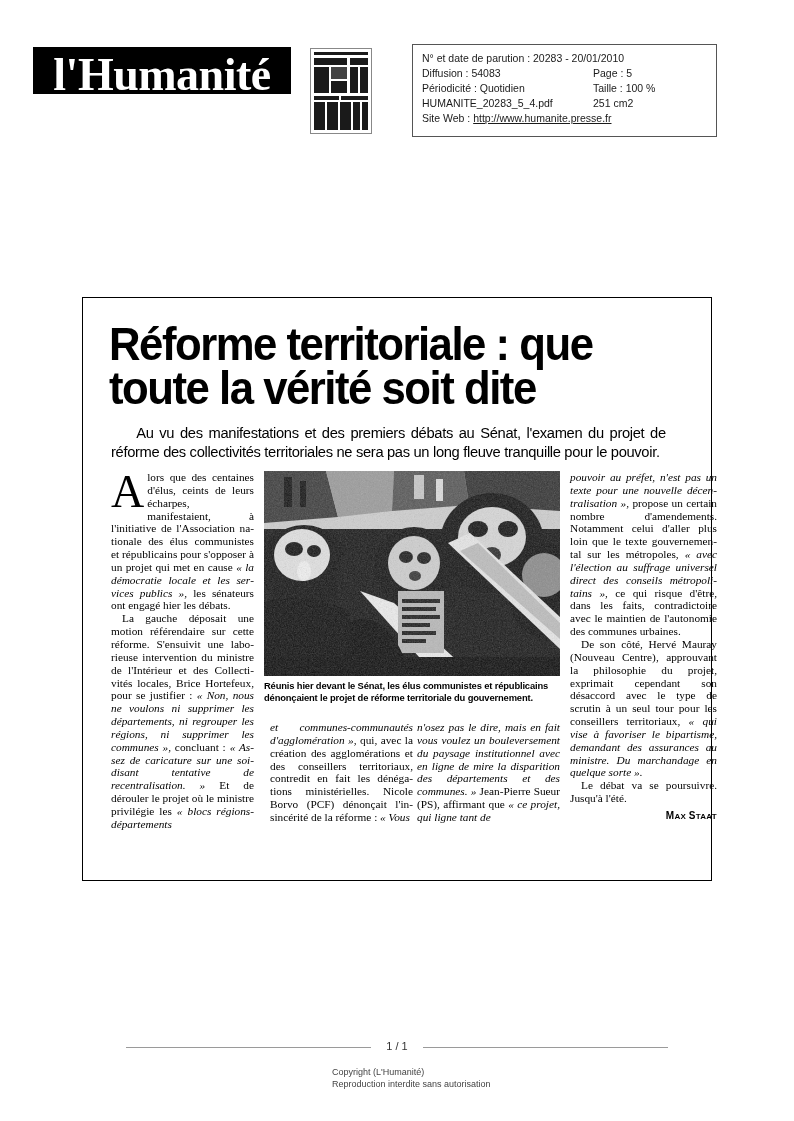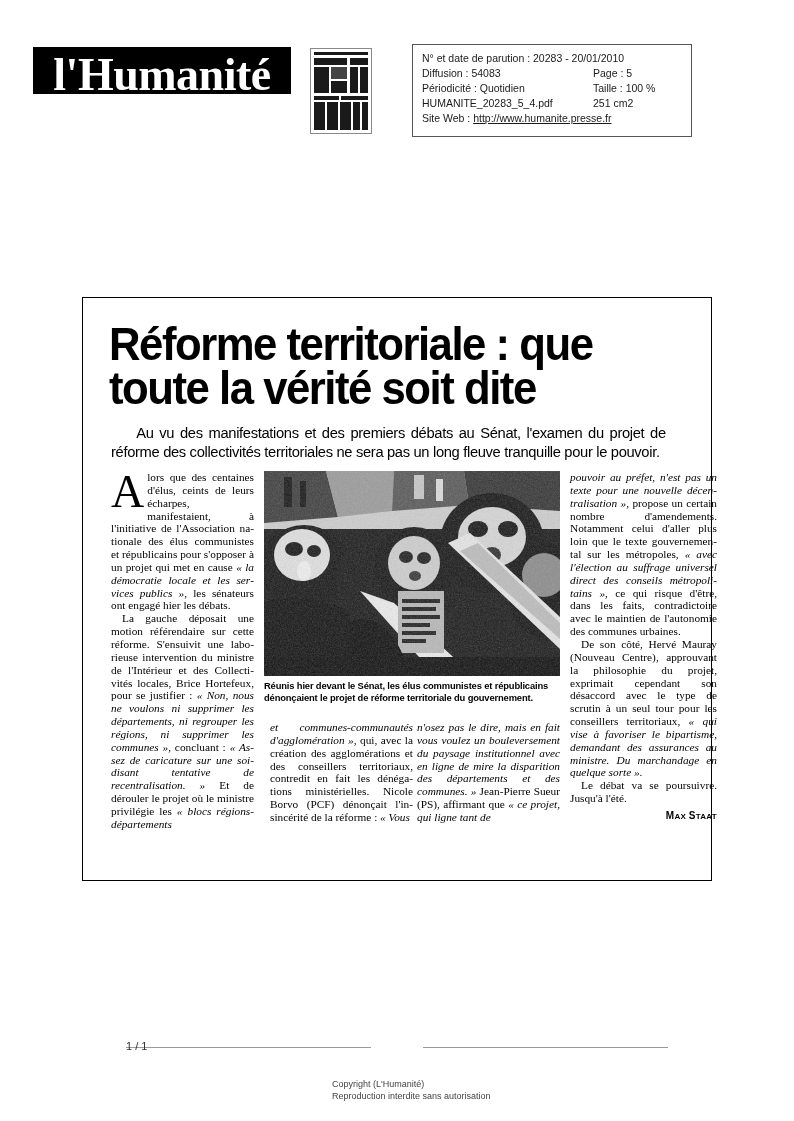--- a/index.html
+++ b/index.html
@@ -49,21 +49,21 @@
     overflow: hidden;
   }
   #page-thumbnail .thumb-band {
     position: absolute;
     background: #1a1a1a;
   }
 
   #info-box {
     position: absolute;
     left: 412px; top: 44px;
-    width: 280px; height: 93px;
+    width: 305px; height: 93px;
     border: 1px solid #555;
     box-sizing: border-box;
     background: #fff;
   }
   #info-box .info-line {
     position: relative;
     font-family: "Liberation Sans", sans-serif;
     font-size: 10.5px;
     line-height: 15px;
     color: #1a1a1a;
@@ -202,27 +202,27 @@
     position: absolute;
     top: 7px;
     height: 1px;
     background: #9a9a9a;
   }
   #page-counter-row .rule-left  { left: 0;   width: 245px; }
   #page-counter-row .rule-right { right: 0;  width: 245px; }
   #page-counter {
     position: absolute;
     left: 0; right: 0; top: 0;
-    text-align: left;
+    text-align: center;
     font-family: "Liberation Sans", sans-serif;
     font-size: 11px;
     color: #333;
   }
   #copyright-block {
-    margin-top: 24px;
+    margin-top: 12px;
     padding-left: 332px;
     font-family: "Liberation Sans", sans-serif;
     font-size: 9px;
     line-height: 12px;
     color: #444;
   }
 </style>
 </head>
 <body>
 

